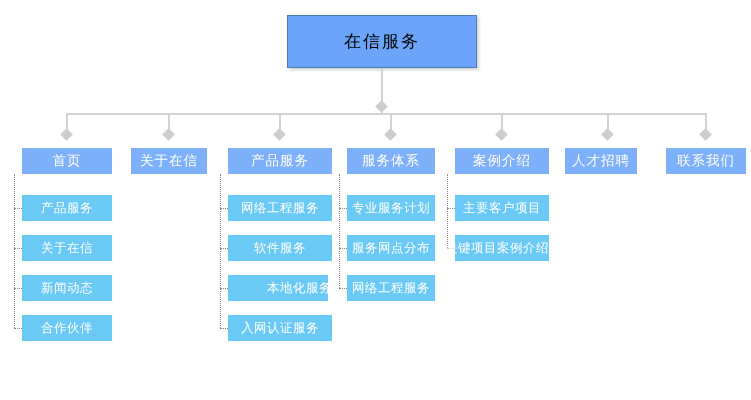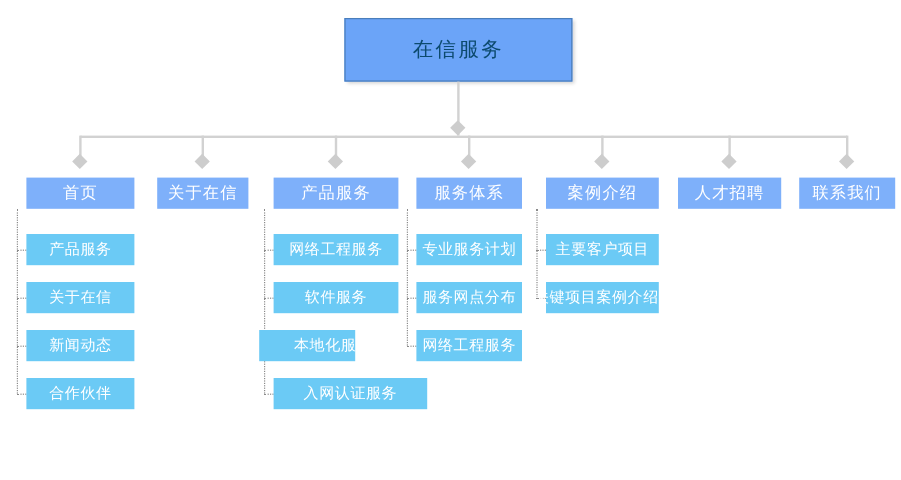--- a/index.html
+++ b/index.html
@@ -31,21 +31,21 @@
   }
 
   .root-node {
     left: 287px;
     top: 15px;
     width: 190px;
     height: 53px;
     background: #6ba4f8;
     border: 1px solid #4a7ebb;
     font-size: 17px;
-    color: #0c4a6e;
+    color: #000000;
     box-shadow: 2px 2px 3px rgba(0,0,0,0.18);
     letter-spacing: 2px;
   }
 
   .l2-node {
     height: 26px;
     background: #7eb0fa;
     font-size: 13.5px;
     letter-spacing: 1px;
   }
@@ -155,24 +155,24 @@
       </div>
       <div class="node l2-node" style="left: 228px; top: 148px; width: 104px;">
         <span>产品服务</span>
       </div>
       <div class="node l3-node" style="left: 228px; top: 195px; width: 104px;">
         <span>网络工程服务</span>
       </div>
       <div class="node l3-node" style="left: 228px; top: 235px; width: 104px;">
         <span>软件服务</span>
       </div>
-      <div class="node l3-node" style="left: 216px; top: 275px; width: 80px; padding-left: 43px;">
+      <div class="node l3-node" style="left: 228px; top: 275px; width: 100px; padding-left: 43px;">
         <span>本地化服务</span>
       </div>
-      <div class="node l3-node" style="left: 228px; top: 315px; width: 128px;">
+      <div class="node l3-node" style="left: 228px; top: 315px; width: 104px;">
         <span>入网认证服务</span>
       </div>
       <div class="node l2-node" style="left: 347px; top: 148px; width: 88px;">
         <span>服务体系</span>
       </div>
       <div class="node l3-node" style="left: 347px; top: 195px; width: 88px;">
         <span>专业服务计划</span>
       </div>
       <div class="node l3-node" style="left: 347px; top: 235px; width: 88px;">
         <span>服务网点分布</span>
@@ -182,21 +182,21 @@
       </div>
       <div class="node l2-node" style="left: 455px; top: 148px; width: 94px;">
         <span>案例介绍</span>
       </div>
       <div class="node l3-node" style="left: 455px; top: 195px; width: 94px; text-align: right;">
         <span>主要客户项目</span>
       </div>
       <div class="node l3-node" style="left: 455px; top: 235px; width: 94px; justify-content: flex-end;">
         <span>关键项目案例介绍</span>
       </div>
-      <div class="node l2-node" style="left: 565px; top: 148px; width: 86px;">
+      <div class="node l2-node" style="left: 565px; top: 148px; width: 72px;">
         <span>人才招聘</span>
       </div>
       <div class="node l2-node" style="left: 666px; top: 148px; width: 80px;">
         <span>联系我们</span>
       </div>
     </div>
 
 </div>
 
 </body></html>

